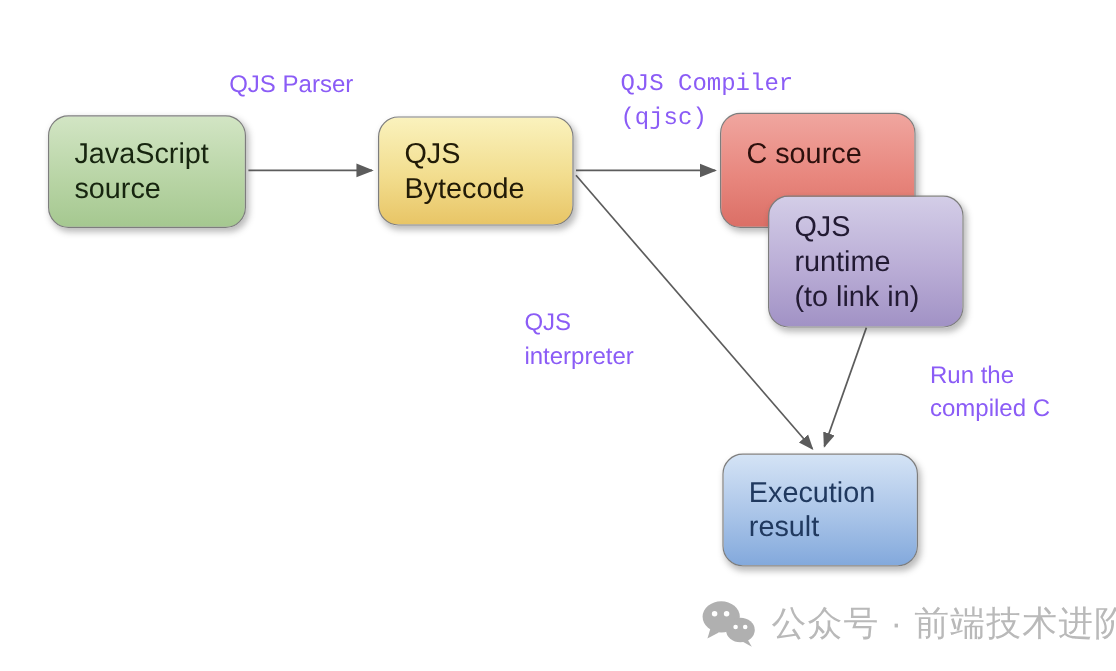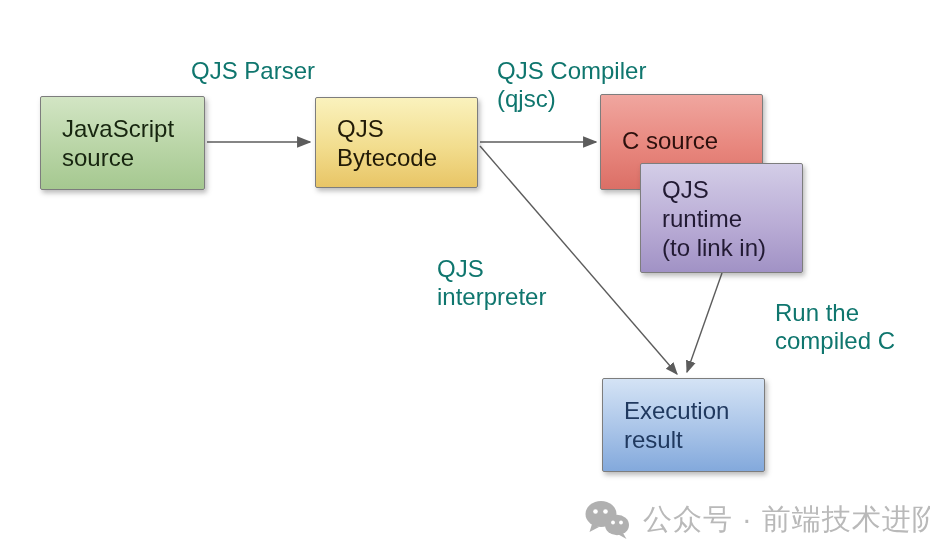--- a/index.html
+++ b/index.html
@@ -18,21 +18,21 @@
   .arrows {
     position: absolute;
     left: 0; top: 0;
     width: 930px; height: 559px;
     pointer-events: none;
   }
   .node {
     position: absolute;
     box-sizing: border-box;
     border: 1.6px solid #7d7d7d;
-    border-radius: 2px;
+    border-radius: 17px;
     display: flex;
     align-items: center;
     padding-left: 21px;
     padding-right: 8px;
     font-size: 24px;
     line-height: 29px;
     white-space: pre-line;
     box-shadow: 2px 3px 5px rgba(60,60,60,0.35);
   }
   .node-js-source {
@@ -41,46 +41,46 @@
     color: #17250f;
   }
   .node-qjs-bytecode {
     left: 315px; top: 97px; width: 163px; height: 91px;
     background: linear-gradient(to bottom, #faf2bd 0%, #f2dd8e 55%, #e8c566 100%);
     color: #221b07;
   }
   .node-c-source {
     left: 600px; top: 94px; width: 163px; height: 96px;
     align-items: flex-start;
-    padding-top: 31px;
+    padding-top: 19px;
     background: linear-gradient(to bottom, #f0a69f 0%, #e88density 0%, #e8877e 55%, #db6f66 100%);
     background: linear-gradient(to bottom, #f0a69f 0%, #e8877e 55%, #db6f66 100%);
     color: #2d100d;
     z-index: 1;
   }
   .node-qjs-runtime {
     left: 640px; top: 163px; width: 163px; height: 110px;
     background: linear-gradient(to bottom, #d3cde7 0%, #baadd6 55%, #a192c5 100%);
     color: #221a33;
     z-index: 2;
   }
   .node-execution-result {
     left: 602px; top: 378px; width: 163px; height: 94px;
     background: linear-gradient(to bottom, #d4e3f5 0%, #a9c4e8 55%, #83a9dc 100%);
     color: #20395f;
   }
   .edge-label {
     position: absolute;
-    font-size: 24px;
+    font-size: 20px;
     line-height: 28px;
-    color: #0f766e;
+    color: #8b5cf6;
     white-space: pre-line;
   }
   .label-parser      { left: 191px; top: 57px; }
-  .label-compiler    { left: 497px; top: 57px; }
+  .label-compiler    { left: 517px; top: 57px; font-family: Liberation Mono, monospace; }
   .label-interpreter { left: 437px; top: 255px; }
   .label-run         { left: 739px; top: 299px; margin-left: 36px; }
   .watermark {
     position: absolute;
     left: 584px; top: 500px;
     display: flex;
     align-items: center;
     gap: 13px;
     color: #b9b9b9;
   }

